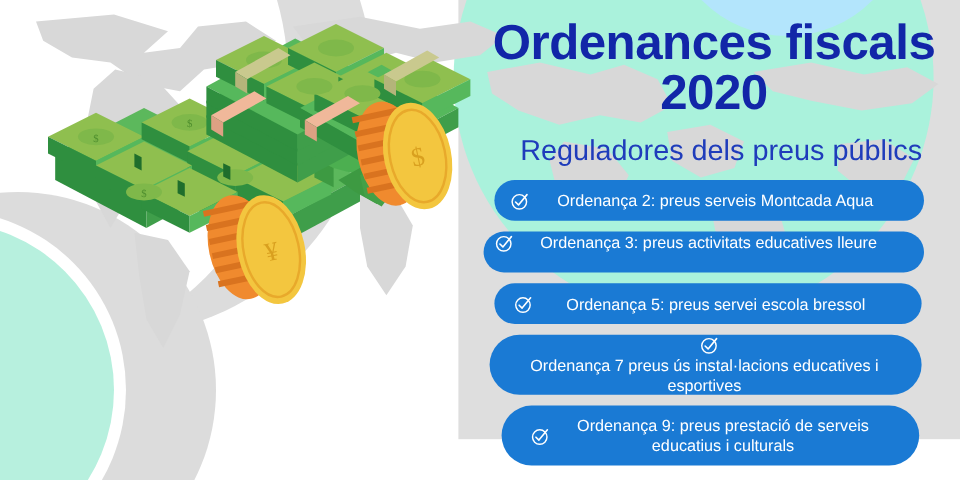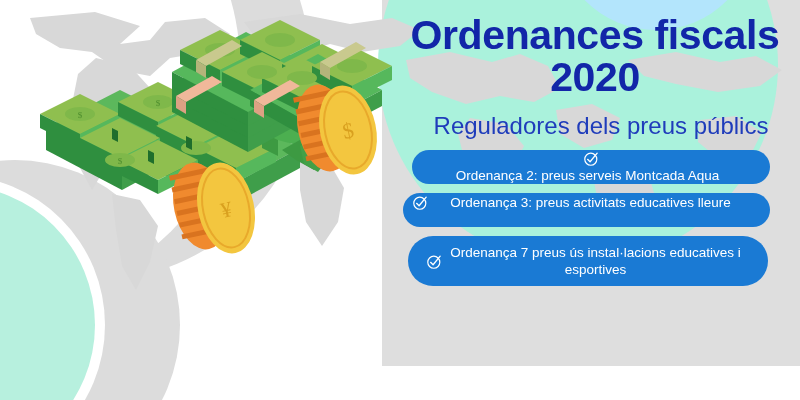--- a/index.html
+++ b/index.html
@@ -173,24 +173,24 @@
     height: 17px;
   }
   .pill .pill-text {
     flex: 1 1 auto;
     text-align: center;
     font-size: 13.5px;
     line-height: 17px;
     padding-right: 8px;
   }
   
-  .pill-0 { margin-left: 22px; width: 358px; height: 34px; padding: 0 12px 0 13px; flex-direction: column; }
+  .pill-0 { margin-left: 22px; width: 358px; height: 34px; padding: 0 12px 0 13px; }
   .pill-1 { margin-left: 13px; width: 367px; height: 34px; padding: 0 10px 16px 9px; }
   .pill-2 { margin-left: 22px; width: 356px; height: 34px; padding: 0 12px 0 16px; }
-  .pill-3 { margin-left: 18px; width: 360px; height: 50px; padding: 0 12px 0 18px; }
+  .pill-3 { margin-left: 18px; width: 360px; height: 50px; padding: 0 12px 0 18px; flex-direction: column; }
   .pill-4 { margin-left: 28px; width: 348px; height: 50px; padding: 0 12px 0 24px; }
 </style>
 </head>
 <body>
 
 <div id="canvas">
 
   <div class="bg-base"></div>
   <div class="bg-gray-right"></div>
   <div class="bg-gray-topleft"></div>
@@ -382,25 +382,39 @@
       </div>
 
       <div class="pill pill-1">
         <svg class="chk" viewBox="0 0 24 24">
           <circle cx="11" cy="13" r="8.5" fill="none" stroke="#ffffff" stroke-width="1.7"></circle>
           <path d="M6.5 13.2 L10 16.6 L20 4.5" fill="none" stroke="#ffffff" stroke-width="1.9" stroke-linecap="round" stroke-linejoin="round"></path>
         </svg>
         <span class="pill-text">Ordenança 3: preus activitats educatives lleure</span>
       </div>
 
+      <div class="pill pill-2">
+        <svg class="chk" viewBox="0 0 24 24">
+          <circle cx="11" cy="13" r="8.5" fill="none" stroke="#ffffff" stroke-width="1.7"></circle>
+          <path d="M6.5 13.2 L10 16.6 L20 4.5" fill="none" stroke="#ffffff" stroke-width="1.9" stroke-linecap="round" stroke-linejoin="round"></path>
+        </svg>
+        <span class="pill-text">Ordenança 5: preus servei escola bressol</span>
+      </div>
 
       <div class="pill pill-3">
         <svg class="chk" viewBox="0 0 24 24">
           <circle cx="11" cy="13" r="8.5" fill="none" stroke="#ffffff" stroke-width="1.7"></circle>
           <path d="M6.5 13.2 L10 16.6 L20 4.5" fill="none" stroke="#ffffff" stroke-width="1.9" stroke-linecap="round" stroke-linejoin="round"></path>
         </svg>
         <span class="pill-text">Ordenança 7 preus ús instal·lacions educatives i esportives</span>
       </div>
 
+      <div class="pill pill-4">
+        <svg class="chk" viewBox="0 0 24 24">
+          <circle cx="11" cy="13" r="8.5" fill="none" stroke="#ffffff" stroke-width="1.7"></circle>
+          <path d="M6.5 13.2 L10 16.6 L20 4.5" fill="none" stroke="#ffffff" stroke-width="1.9" stroke-linecap="round" stroke-linejoin="round"></path>
+        </svg>
+        <span class="pill-text">Ordenança 9: preus prestació de serveis educatius i culturals</span>
+      </div>
 
     </div>
   </div>
 </div>
 
 </body></html>

